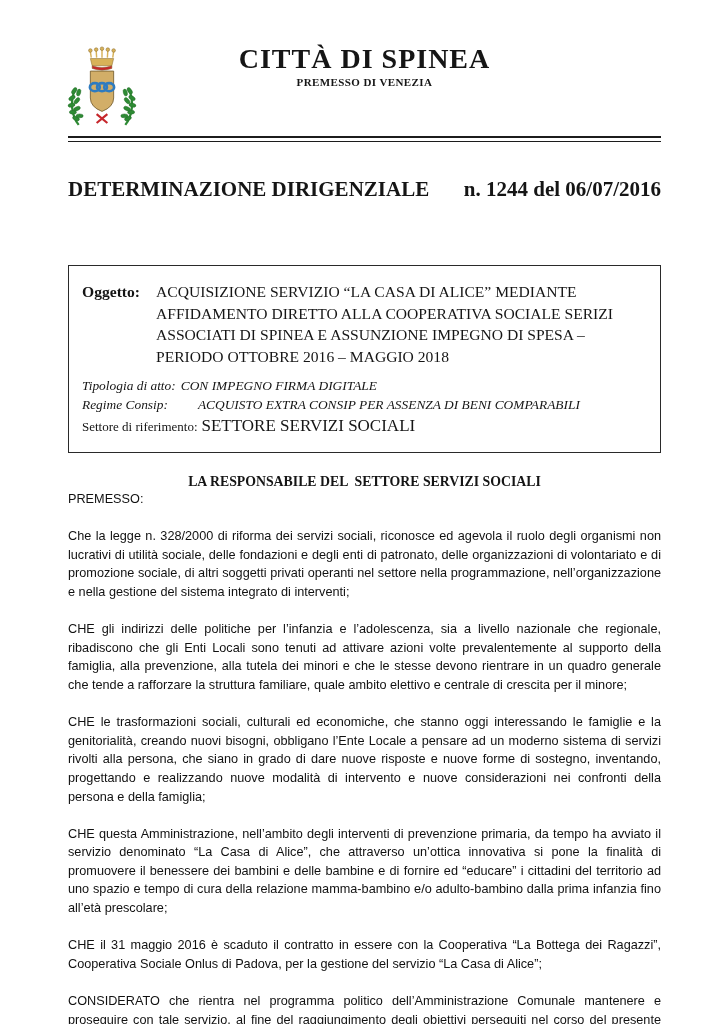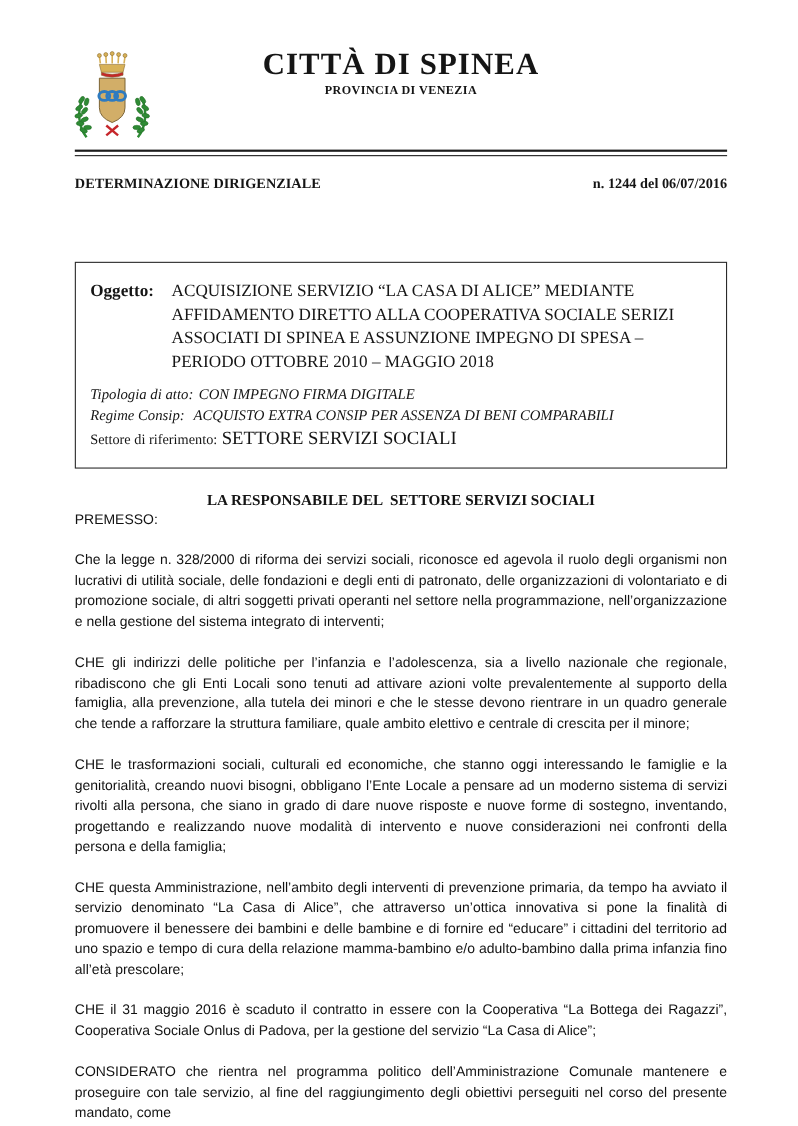--- a/index.html
+++ b/index.html
@@ -15,30 +15,30 @@
     overflow:hidden;
   }
   
   .header { position:relative; text-align:center; min-height:88px; }
   .crest { position:absolute; left:-2px; top:2px; width:72px; height:86px; }
   .city-name { font-size:28px; font-weight:bold; letter-spacing:1px; line-height:1.05; }
   .province  { font-size:11px; font-weight:bold; letter-spacing:0.4px; margin-top:3px; }
   
   .rule { margin-top:4px; height:3px; border-top:2.5px solid #1c1c1c; border-bottom:1px solid #1c1c1c; }
   
-  .title-row { display:flex; justify-content:space-between; align-items:baseline; margin-top:17px; font-size:13px; font-weight:bold; }
+  .title-row { display:flex; justify-content:space-between; align-items:baseline; margin-top:35px; font-size:21px; font-weight:bold; }
   
   .subject-box { margin-top:63px; border:1.5px solid #2a2a2a; padding:15px 13px 14px 13px; }
   .subject-line { display:flex; font-size:15.6px; line-height:21.5px; }
   .subject-label { font-weight:bold; flex:0 0 74px; }
   .subject-text { flex:1; }
   .meta-line { font-style:italic; font-size:13.4px; line-height:19px; }
   .meta-line.first { margin-top:9px; }
   .meta-label { margin-right:5px; }
-  .meta-label.wide { margin-right:8px; }
+  .meta-label.wide { margin-right:30px; }
   .settore-line { font-size:13px; line-height:22px; margin-top:1px; }
   .settore-value { font-size:17px; margin-left:4px; }
   
   .section-heading { text-align:center; font-weight:bold; font-size:13.8px; margin-top:21px; white-space:pre-wrap; }
   .doc-body { font-family:"Liberation Sans", sans-serif; font-size:12.7px; line-height:18.6px; color:#111; }
   .premesso { }
   .doc-body p { margin:18.6px 0 0 0; text-align:justify; }
 </style>
 </head>
 <body>
@@ -93,34 +93,34 @@
         <ellipse cx="40" cy="46" rx="5.5" ry="4.5"></ellipse>
         <ellipse cx="48" cy="46" rx="5.5" ry="4.5"></ellipse>
       </g>
 
       <g stroke="#c6262b" stroke-width="2.4" fill="none">
         <path d="M34 76 L46 86"></path>
         <path d="M46 76 L34 86"></path>
       </g>
     </svg>
     <div class="city-name">CITTÀ DI SPINEA</div>
-    <div class="province">PROVINCIA DI VENEZIA</div>
+    <div class="province">PREMESSO DI VENEZIA</div>
   </div>
 
   <div class="rule"></div>
 
   <div class="title-row">
     <span>DETERMINAZIONE DIRIGENZIALE</span>
     <span>n. 1244 del 06/07/2016</span>
   </div>
 
   <div class="subject-box">
     <div class="subject-line">
       <span class="subject-label">Oggetto:</span>
-      <span class="subject-text">ACQUISIZIONE SERVIZIO “LA CASA DI ALICE” MEDIANTE AFFIDAMENTO DIRETTO ALLA COOPERATIVA SOCIALE SERIZI ASSOCIATI DI SPINEA E ASSUNZIONE IMPEGNO DI SPESA – PERIODO OTTOBRE 2010 – MAGGIO 2018</span>
+      <span class="subject-text">ACQUISIZIONE SERVIZIO “LA CASA DI ALICE” MEDIANTE AFFIDAMENTO DIRETTO ALLA COOPERATIVA SOCIALE SERIZI ASSOCIATI DI SPINEA E ASSUNZIONE IMPEGNO DI SPESA – PERIODO OTTOBRE 2016 – MAGGIO 2018</span>
     </div>
     <div class="meta-line first">
       <span class="meta-label">Tipologia di atto:</span><span>CON IMPEGNO FIRMA DIGITALE</span>
     </div>
     <div class="meta-line">
       <span class="meta-label wide">Regime Consip:</span><span>ACQUISTO EXTRA CONSIP PER ASSENZA DI BENI COMPARABILI</span>
     </div>
     <div class="settore-line">
       <span>Settore di riferimento:</span><span class="settore-value">SETTORE SERVIZI SOCIALI</span>
     </div>

